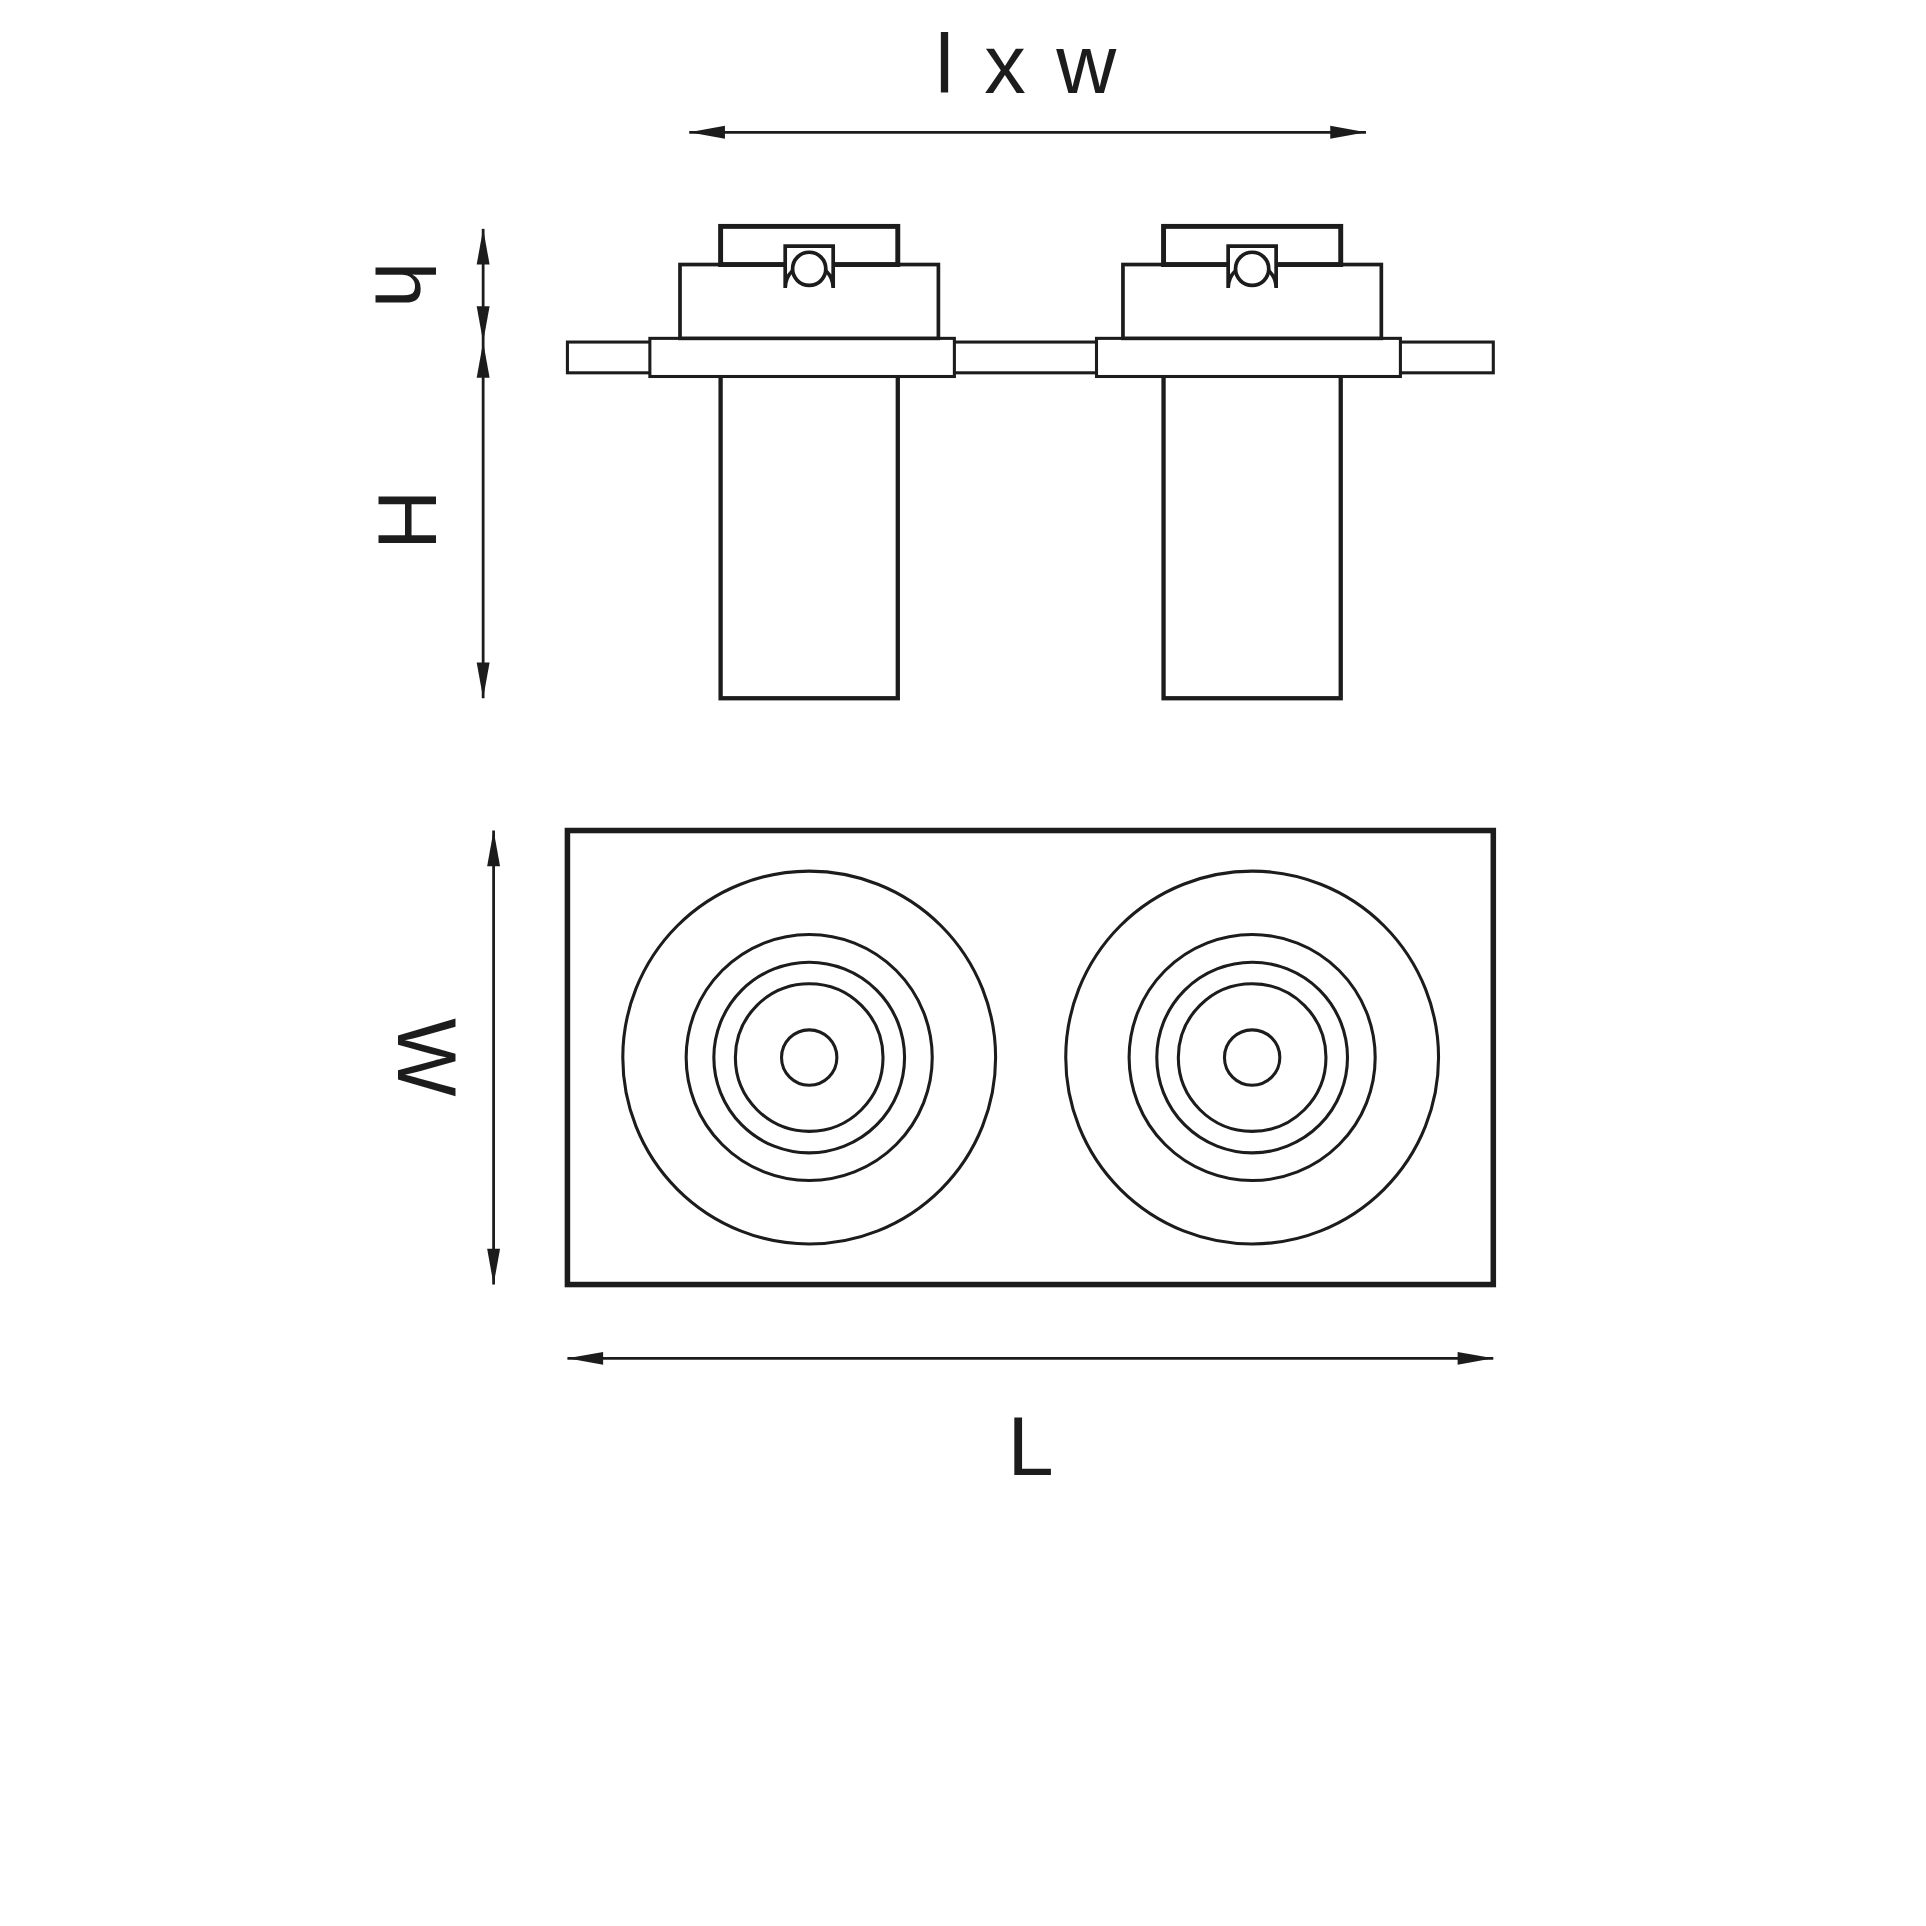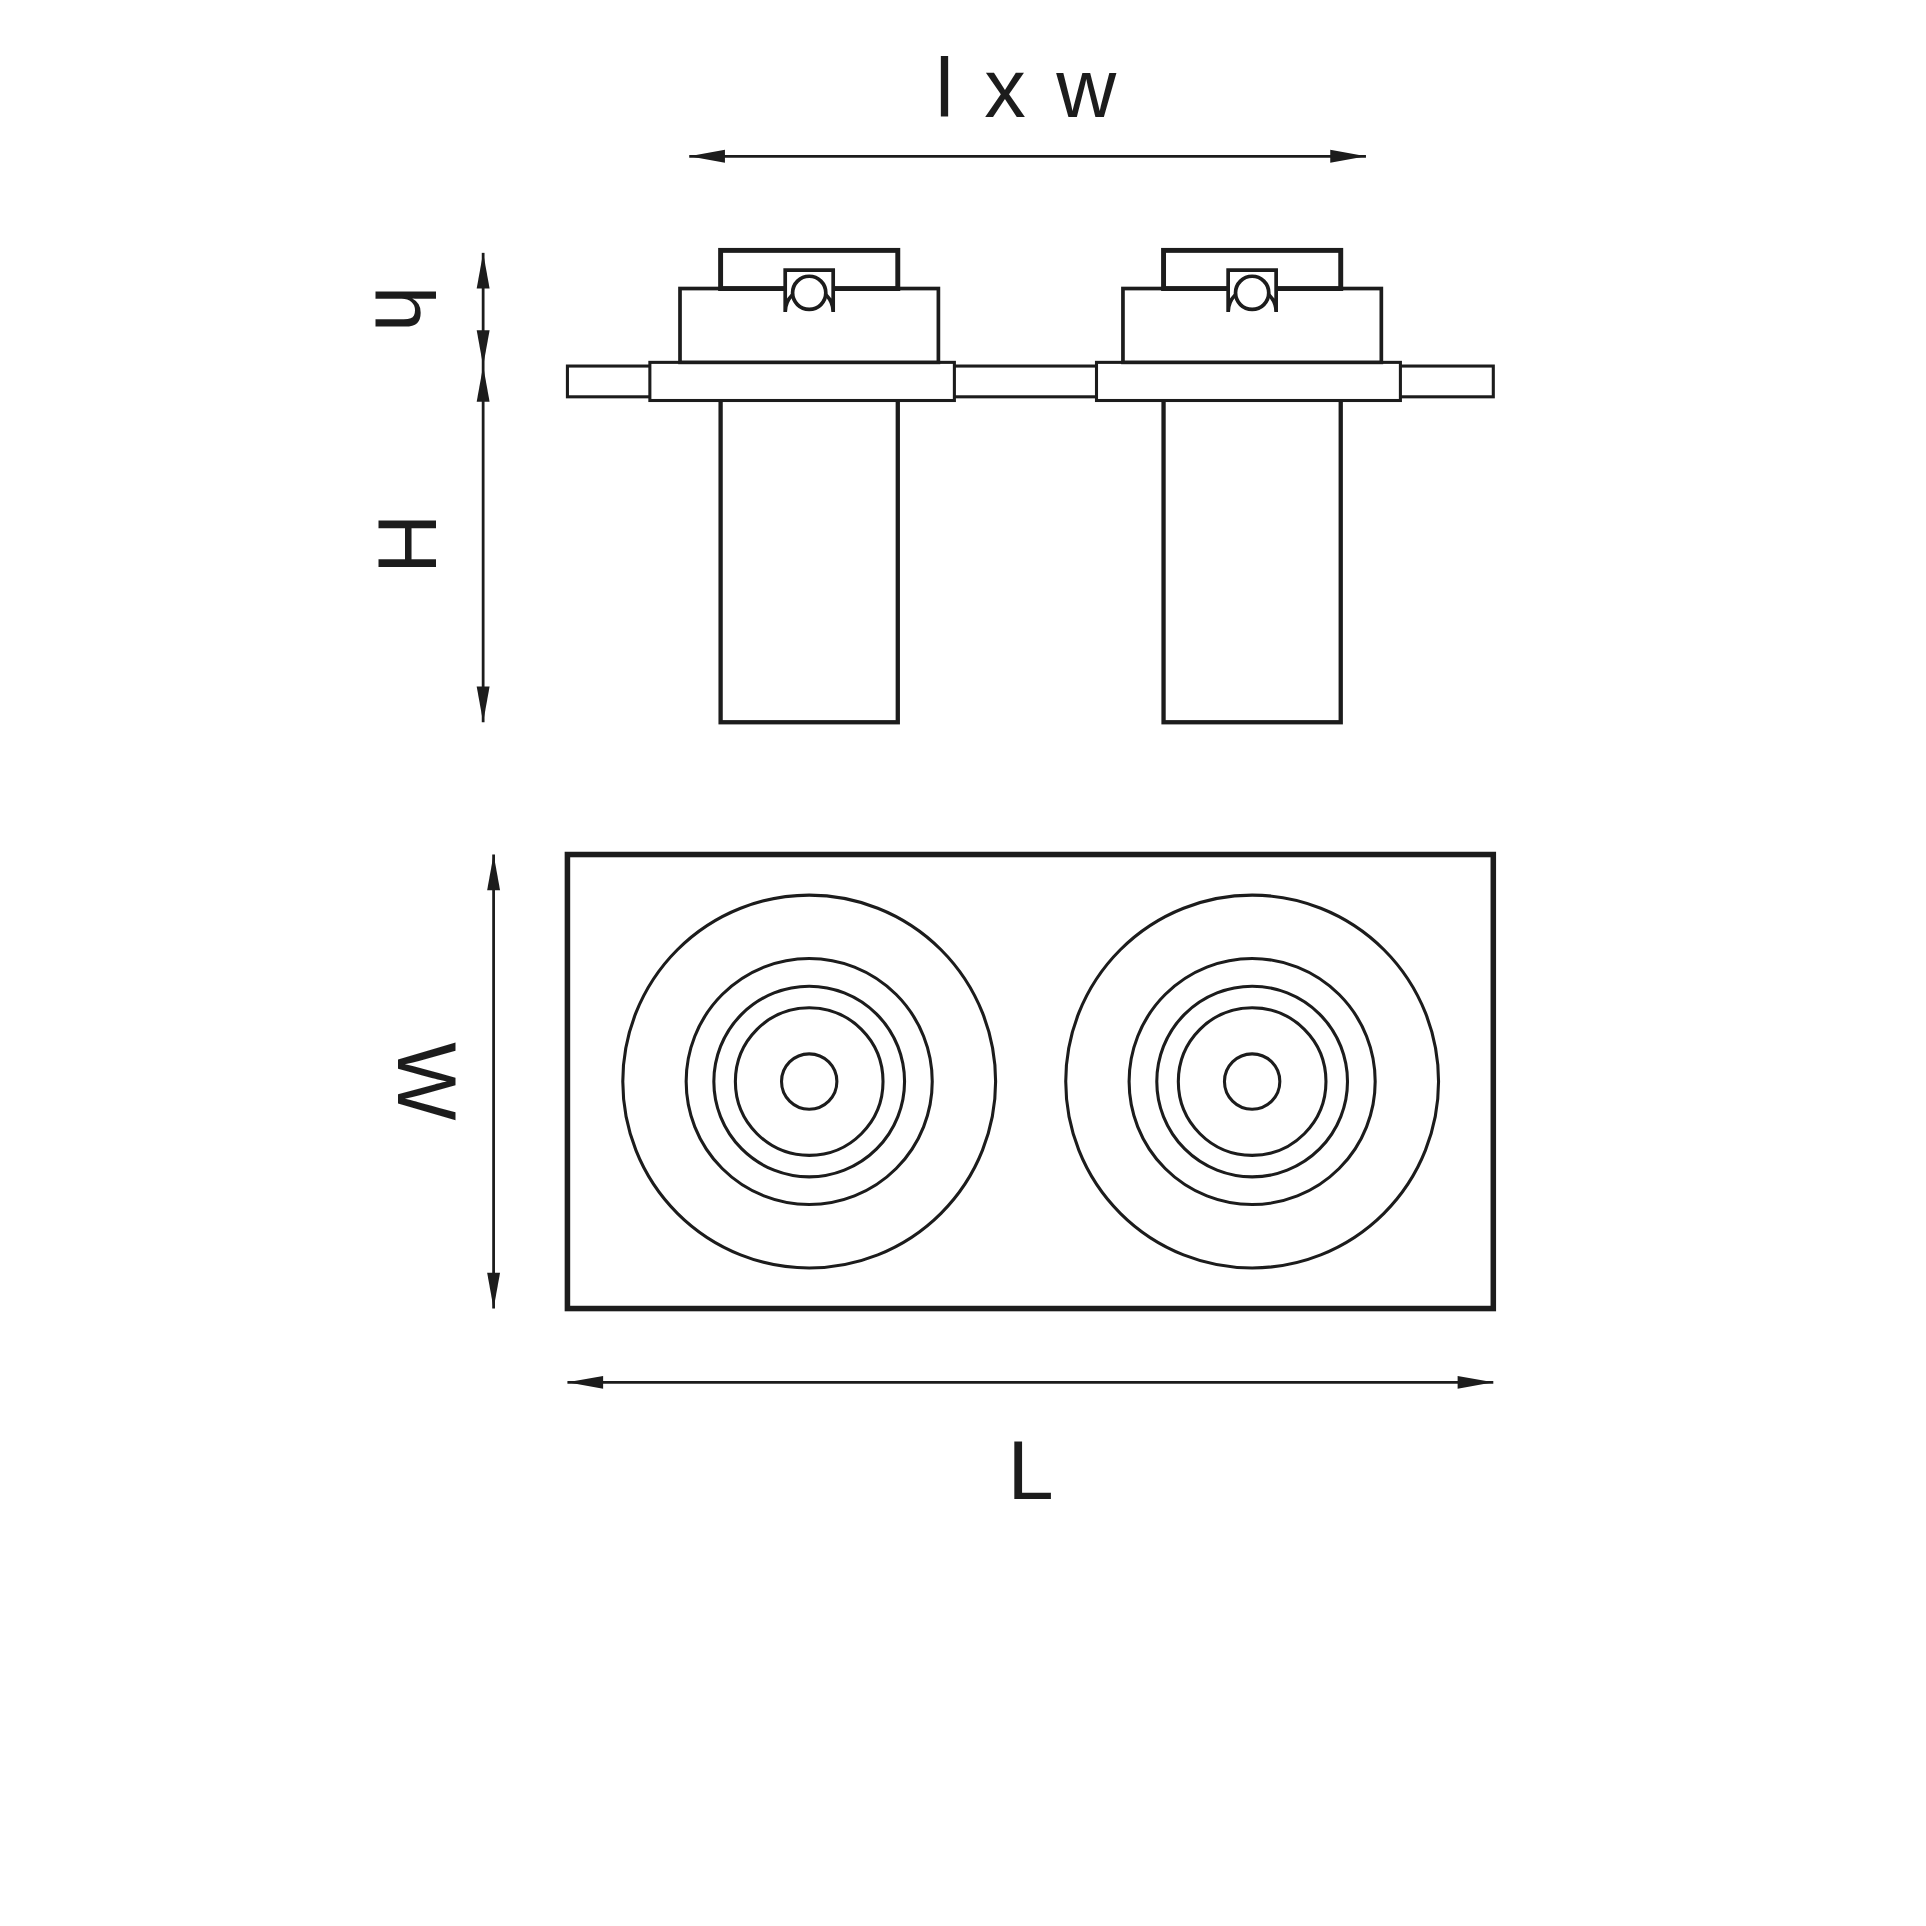--- a/index.html
+++ b/index.html
@@ -2,21 +2,21 @@
 <html style="--line: #1c1c1c; --bg: #ffffff;font-size:12.3px"><head>
 <meta charset="utf-8">
 <style>
   :root{
     --line:#1c1c1c;
     --bg:#ffffff;
   }
   html,body{margin:0;padding:0;background:var(--bg);}
   .canvas{
     width:1926px;height:1538px;background:var(--bg);
-    position:relative;overflow:hidden;margin-top:24px;
+    position:relative;overflow:hidden;
   }
   svg{display:block;width:100%;height:100%;}
   .outline{fill:#ffffff;stroke:var(--line);}
   .sw9{stroke-width:9;}
   .sw8{stroke-width:8;}
   .sw7{stroke-width:7;}
   .sw6{stroke-width:6;}
   .sw5{stroke-width:5;}
   .ring{fill:none;stroke:var(--line);stroke-width:5;}
   .dim{stroke:var(--line);stroke-width:4.5;fill:none;}

